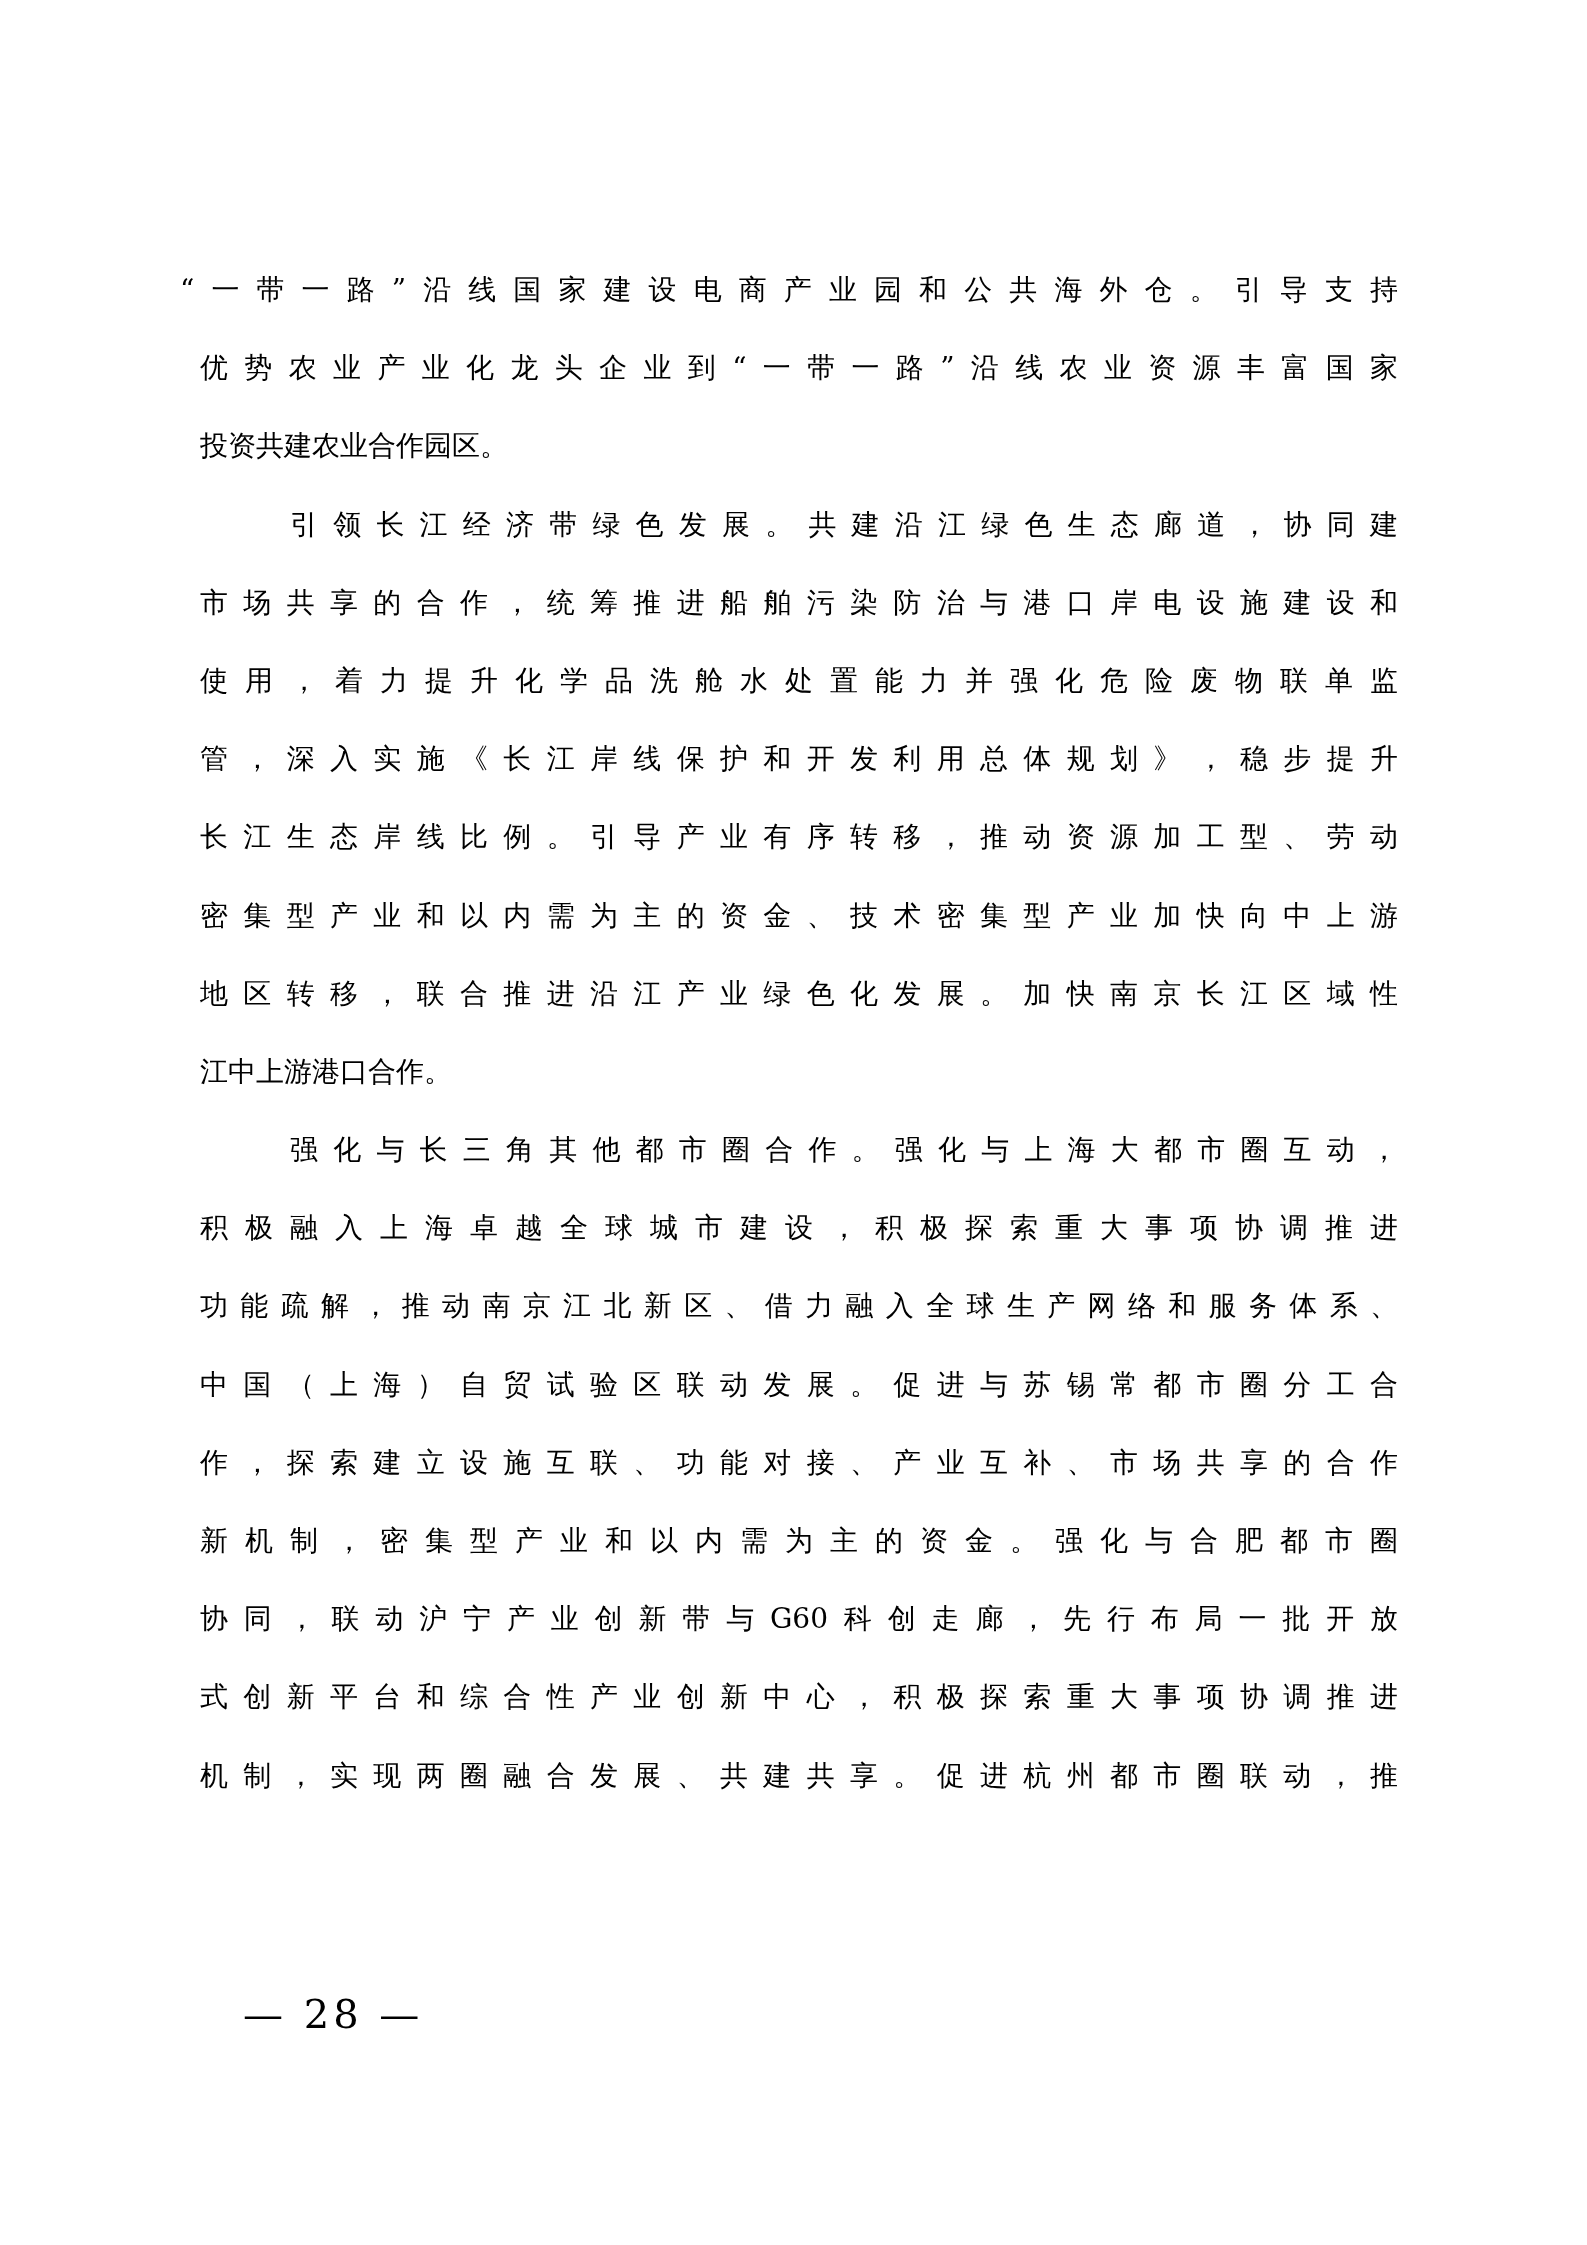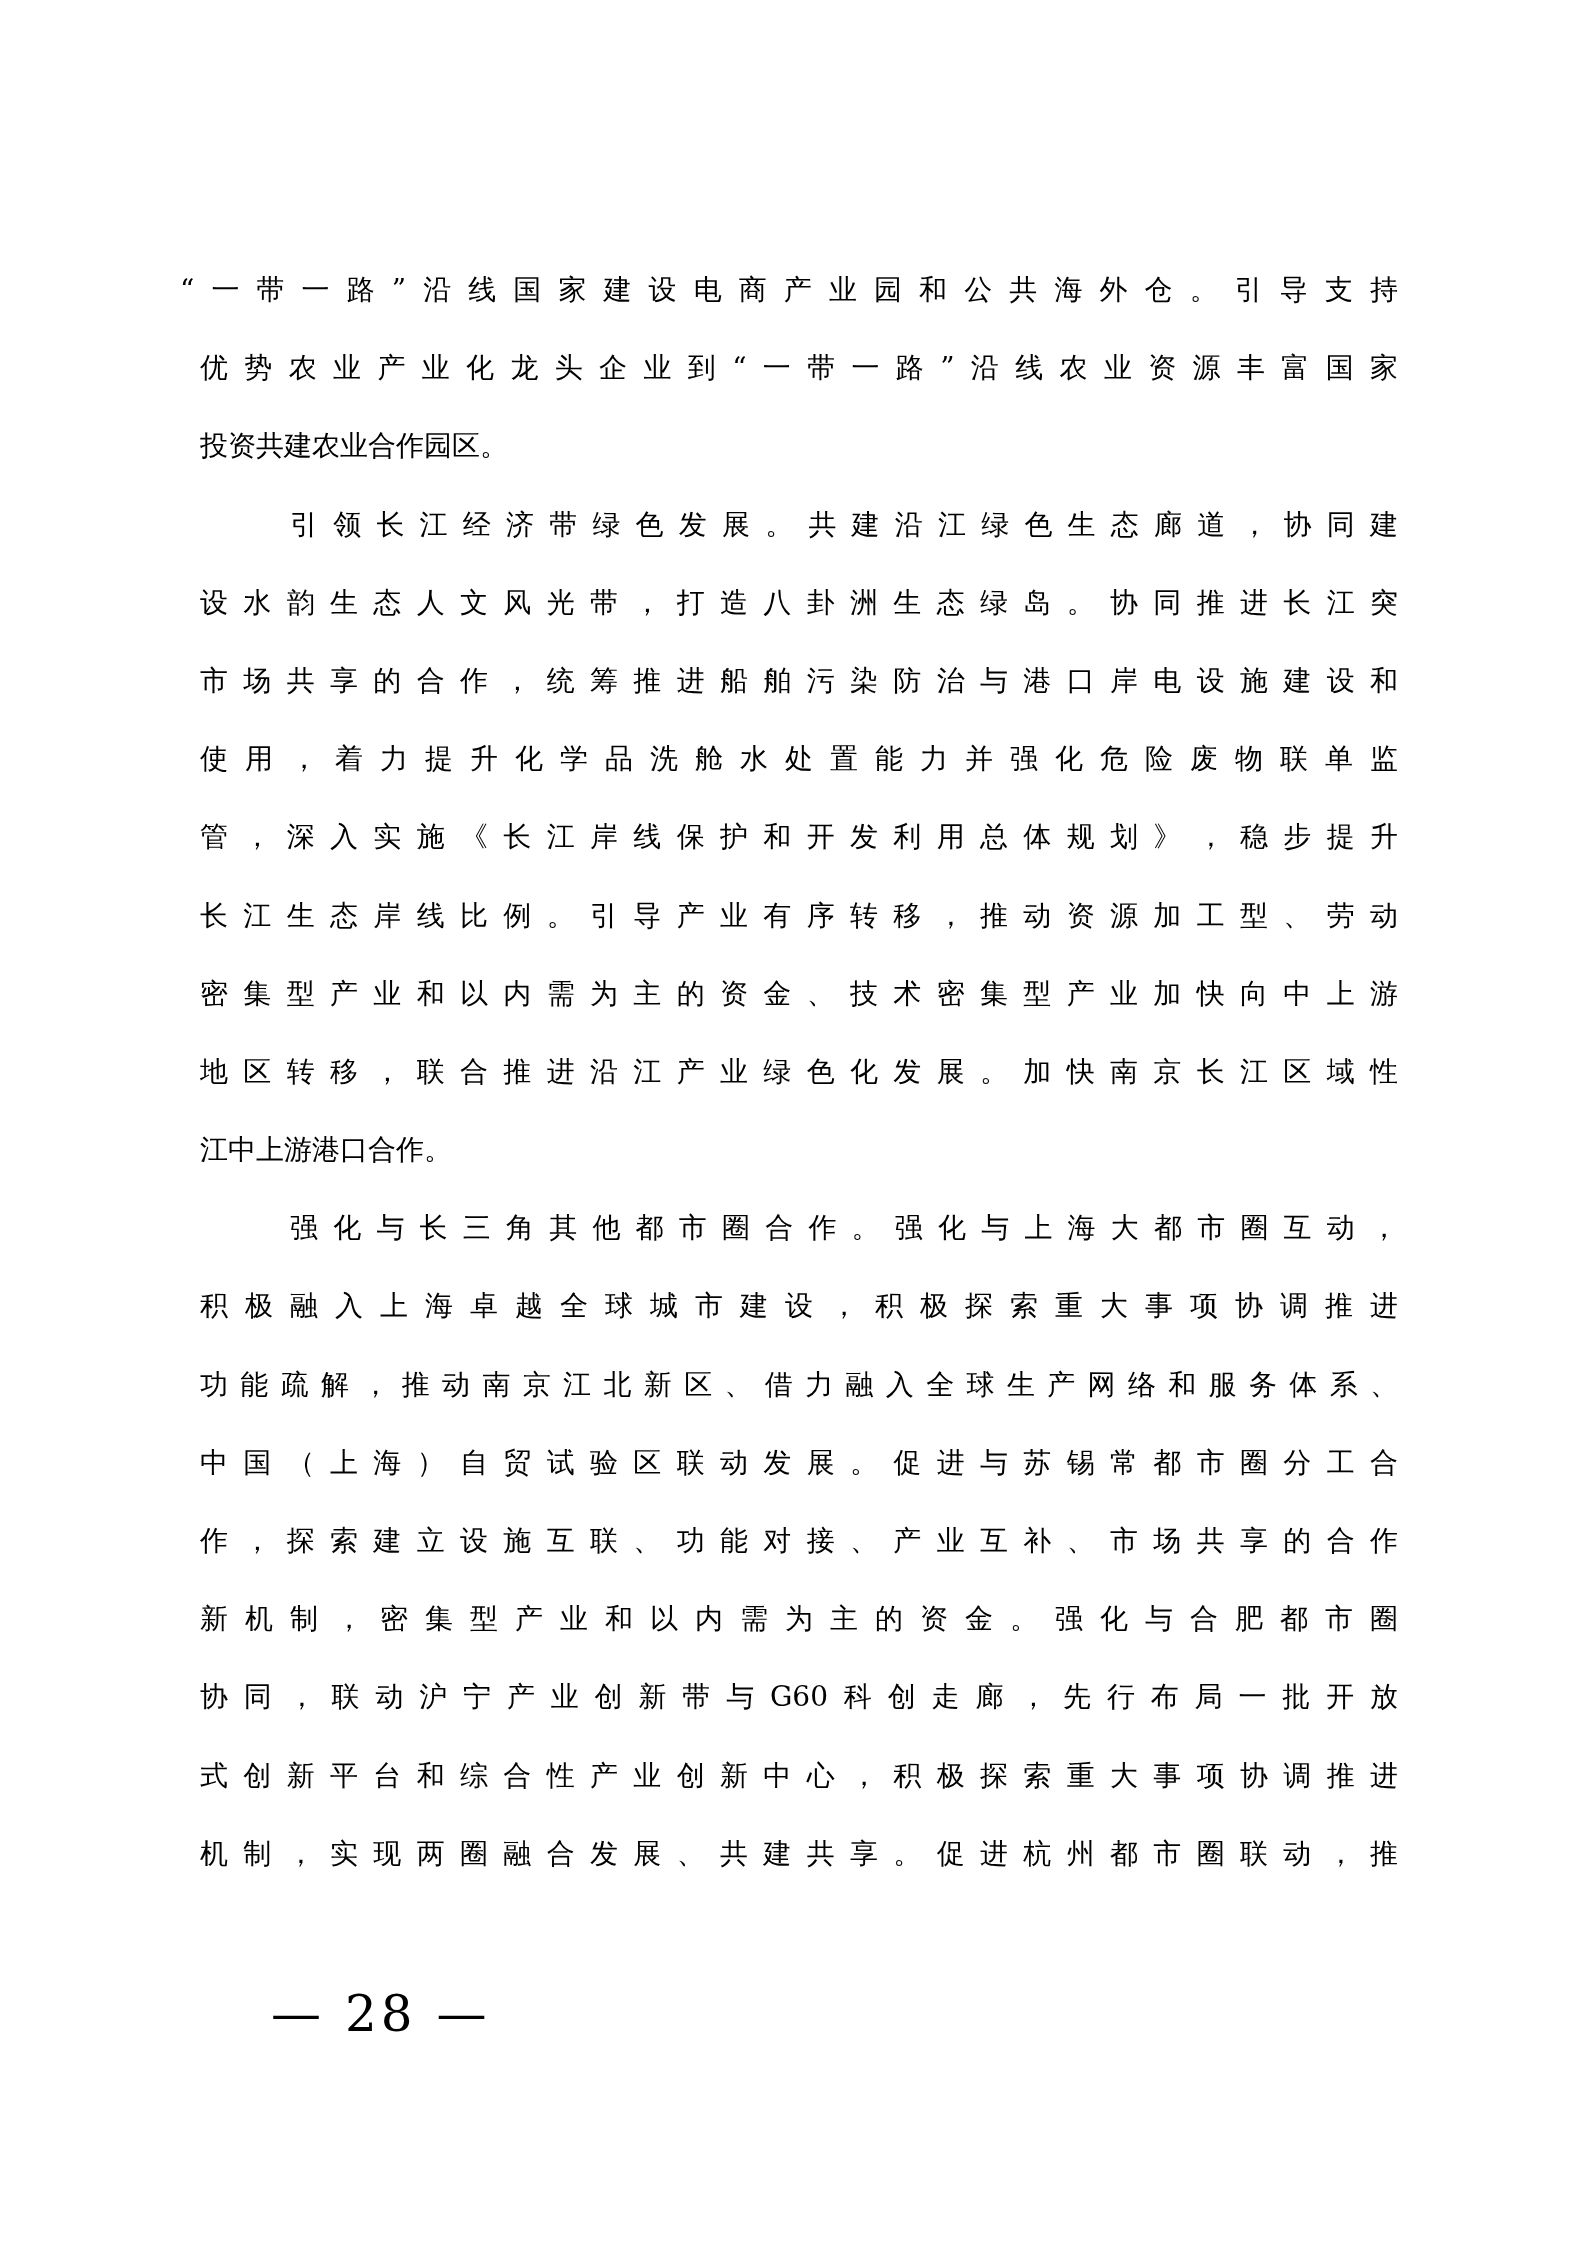--- a/index.html
+++ b/index.html
@@ -48,37 +48,35 @@
   }
   
   .line.para-end {
     text-align: right;
     text-align-last: left;
   }
   .page-number {
     position: absolute;
     left: 243px;
     top: 1988px;
-    font-size: 50px;
+    font-size: 40px;
     line-height: 52px;
     letter-spacing: 4px;
     color: #000000;
-    margin-left: 28px;
   }
 </style>
 </head>
 <body>
 
 <div class="page">
   <div class="text-block">
     <div class="line hang-quote">“一带一路”沿线国家建设电商产业园和公共海外仓。引导支持</div>
     <div class="line">优势农业产业化龙头企业到“一带一路”沿线农业资源丰富国家</div>
     <div class="line para-end">投资共建农业合作园区。</div>
     <div class="line indent">引领长江经济带绿色发展。共建沿江绿色生态廊道，协同建</div>
-    <div class="line">设水韵生态人文风光带，打造八卦洲生态绿岛。协同推进长江突</div>
     <div class="line">市场共享的合作，统筹推进船舶污染防治与港口岸电设施建设和</div>
     <div class="line">使用，着力提升化学品洗舱水处置能力并强化危险废物联单监</div>
     <div class="line">管，深入实施《长江岸线保护和开发利用总体规划》，稳步提升</div>
     <div class="line">长江生态岸线比例。引导产业有序转移，推动资源加工型、劳动</div>
     <div class="line">密集型产业和以内需为主的资金、技术密集型产业加快向中上游</div>
     <div class="line">地区转移，联合推进沿江产业绿色化发展。加快南京长江区域性</div>
     <div class="line para-end">江中上游港口合作。</div>
     <div class="line indent">强化与长三角其他都市圈合作。强化与上海大都市圈互动，</div>
     <div class="line">积极融入上海卓越全球城市建设，积极探索重大事项协调推进</div>
     <div class="line">功能疏解，推动南京江北新区、借力融入全球生产网络和服务体系、</div>

